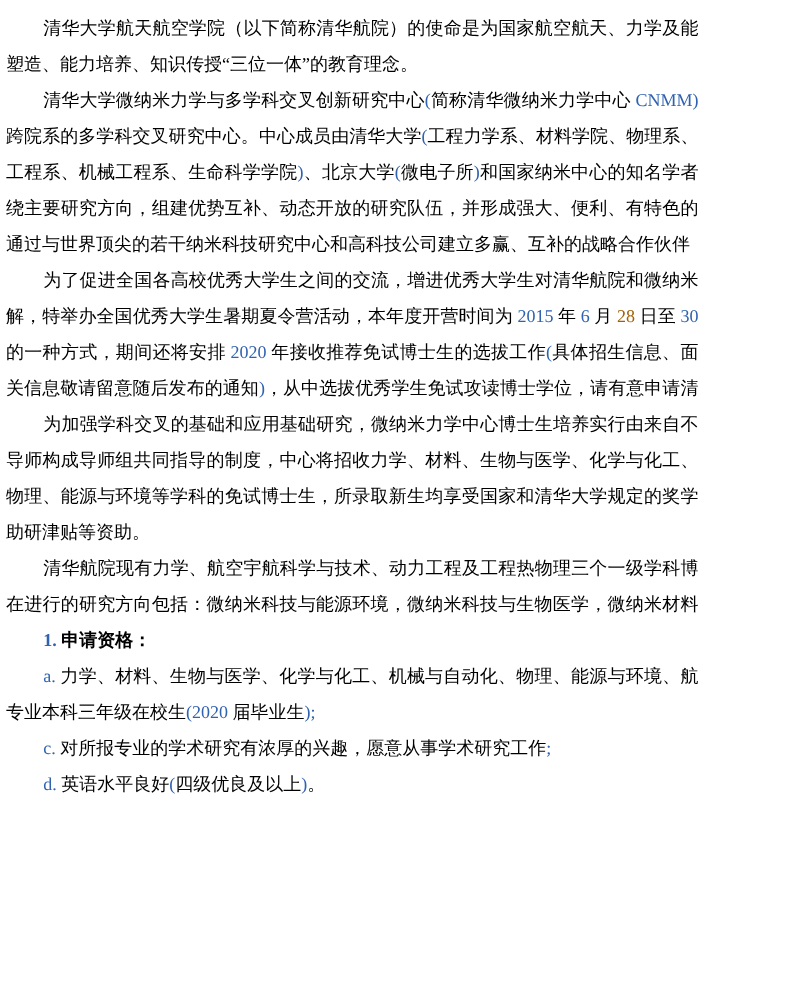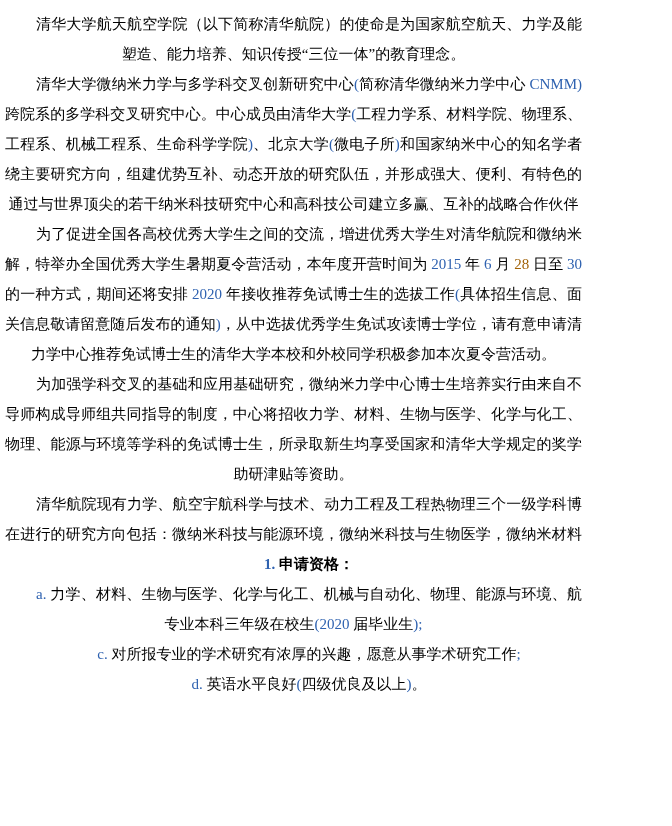--- a/index.html
+++ b/index.html
@@ -14,21 +14,20 @@
     box-sizing: border-box;
     width: 588px;
     padding: 9px 6px 0 5px;
     color: #000000;
     font-size: 15px;
     line-height: 30px;
   }
   .line {
     height: 30px;
     overflow: hidden;
-    text-align: center;
   }
   .line.just {
     text-align: justify;
     text-align-last: justify;
   }
   .line.indent {
     text-indent: 31px;
   }
   .line.bold {
     font-weight: bold;
@@ -43,21 +42,20 @@
       <div class="line"><span>塑造、能力培养、知识传授“三位一体”的教育理念。</span></div>
       <div class="line indent just"><span>清华大学微纳米力学与多学科交叉创新研究中心</span><span style="color: rgb(47, 98, 176);">(</span><span>简称清华微纳米力学中心</span><span style="color: rgb(47, 98, 176);"> CNMM)</span><span>是一个跨学校、</span></div>
       <div class="line just"><span>跨院系的多学科交叉研究中心。中心成员由清华大学</span><span style="color: rgb(47, 98, 176);">(</span><span>工程力学系、材料学院、物理系、化学系、化学</span></div>
       <div class="line just"><span>工程系、机械工程系、生命科学学院</span><span style="color: rgb(47, 98, 176);">)</span><span>、北京大学</span><span style="color: rgb(47, 98, 176);">(</span><span>微电子所</span><span style="color: rgb(47, 98, 176);">)</span><span>和国家纳米中心的知名学者组成。中心围</span></div>
       <div class="line just"><span>绕主要研究方向，组建优势互补、动态开放的研究队伍，并形成强大、便利、有特色的联合实验平台;</span></div>
       <div class="line"><span>通过与世界顶尖的若干纳米科技研究中心和高科技公司建立多赢、互补的战略合作伙伴关系。</span></div>
       <div class="line indent just"><span>为了促进全国各高校优秀大学生之间的交流，增进优秀大学生对清华航院和微纳米力学中心的了</span></div>
       <div class="line just"><span>解，特举办全国优秀大学生暑期夏令营活动，本年度开营时间为</span><span style="color: rgb(47, 98, 176);"> 2015 </span><span>年</span><span style="color: rgb(47, 98, 176);"> 6 </span><span>月</span><span style="color: #a16207;"> 28 </span><span>日至</span><span style="color: rgb(47, 98, 176);"> 30 </span><span>日。在此期间，</span></div>
       <div class="line just"><span>的一种方式，期间还将安排</span><span style="color: rgb(47, 98, 176);"> 2020 </span><span>年接收推荐免试博士生的选拔工作</span><span style="color: rgb(47, 98, 176);">(</span><span>具体招生信息、面试安排以及相</span></div>
       <div class="line just"><span>关信息敬请留意随后发布的通知</span><span style="color: rgb(47, 98, 176);">)</span><span>，从中选拔优秀学生免试攻读博士学位，请有意申请清华航院和微纳</span></div>
-      <div class="line"><span>力学中心推荐免试博士生的清华大学本校和外校同学积极参加本次夏令营活动。</span></div>
       <div class="line indent just"><span>为加强学科交叉的基础和应用基础研究，微纳米力学中心博士生培养实行由来自不同学科的两位</span></div>
       <div class="line just"><span>导师构成导师组共同指导的制度，中心将招收力学、材料、生物与医学、化学与化工、机械与自动化、</span></div>
       <div class="line just"><span>物理、能源与环境等学科的免试博士生，所录取新生均享受国家和清华大学规定的奖学金、生活费和</span></div>
       <div class="line"><span>助研津贴等资助。</span></div>
       <div class="line indent just"><span>清华航院现有力学、航空宇航科学与技术、动力工程及工程热物理三个一级学科博士点。中心正</span></div>
       <div class="line just"><span>在进行的研究方向包括：微纳米科技与能源环境，微纳米科技与生物医学，微纳米材料与器件。本次</span></div>
       <div class="line indent bold"><span style="color: rgb(47, 98, 176);">1. </span><span>申请资格：</span></div>
       <div class="line indent just"><span style="color: rgb(47, 98, 176);">a. </span><span>力学、材料、生物与医学、化学与化工、机械与自动化、物理、能源与环境、航天航空等相关</span></div>
       <div class="line"><span>专业本科三年级在校生</span><span style="color: rgb(47, 98, 176);">(2020 </span><span>届毕业生</span><span style="color: rgb(47, 98, 176);">);</span></div>
       <div class="line indent"><span style="color: rgb(47, 98, 176);">c. </span><span>对所报专业的学术研究有浓厚的兴趣，愿意从事学术研究工作</span><span style="color: rgb(47, 98, 176);">;</span></div>

